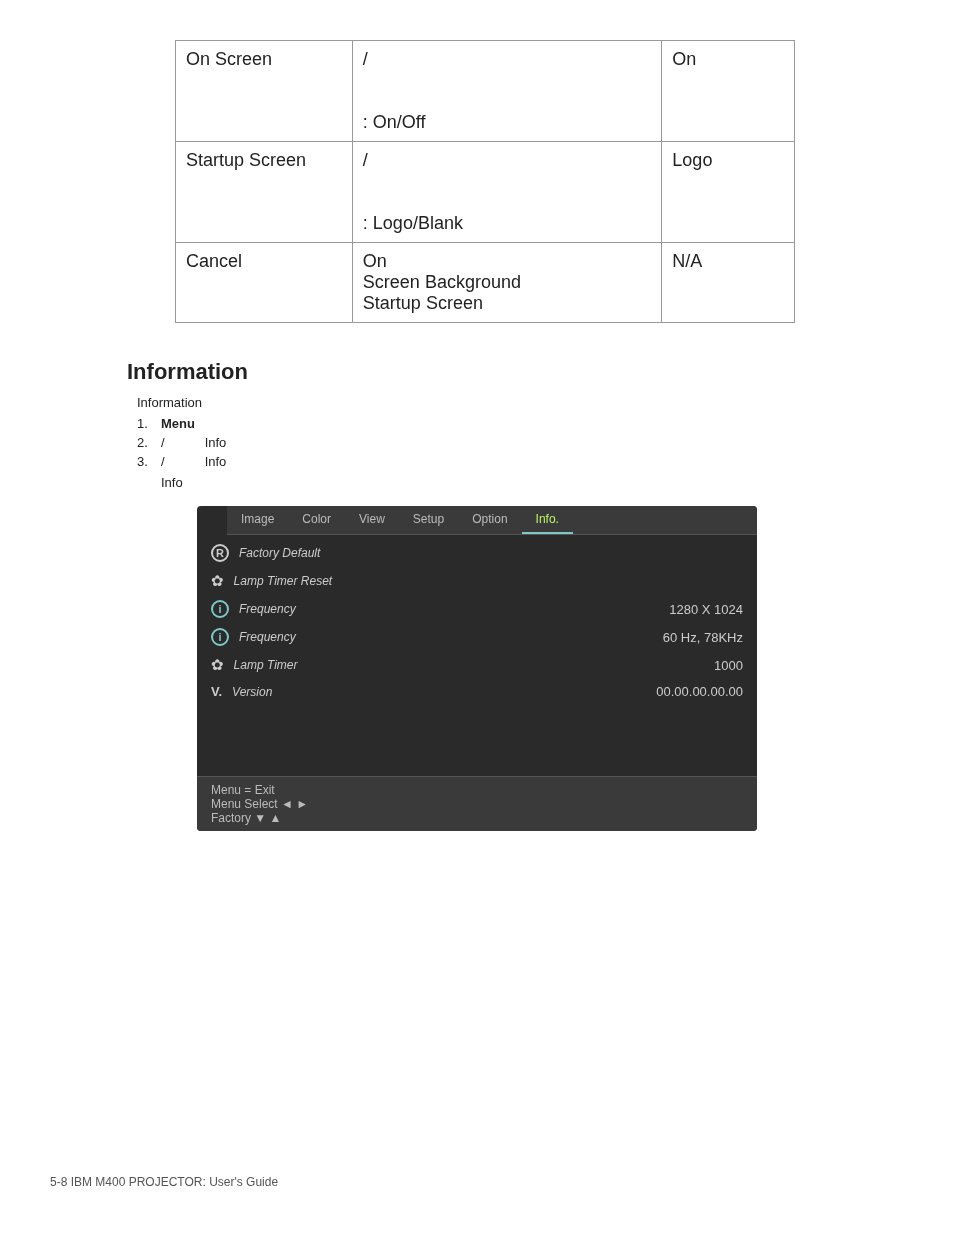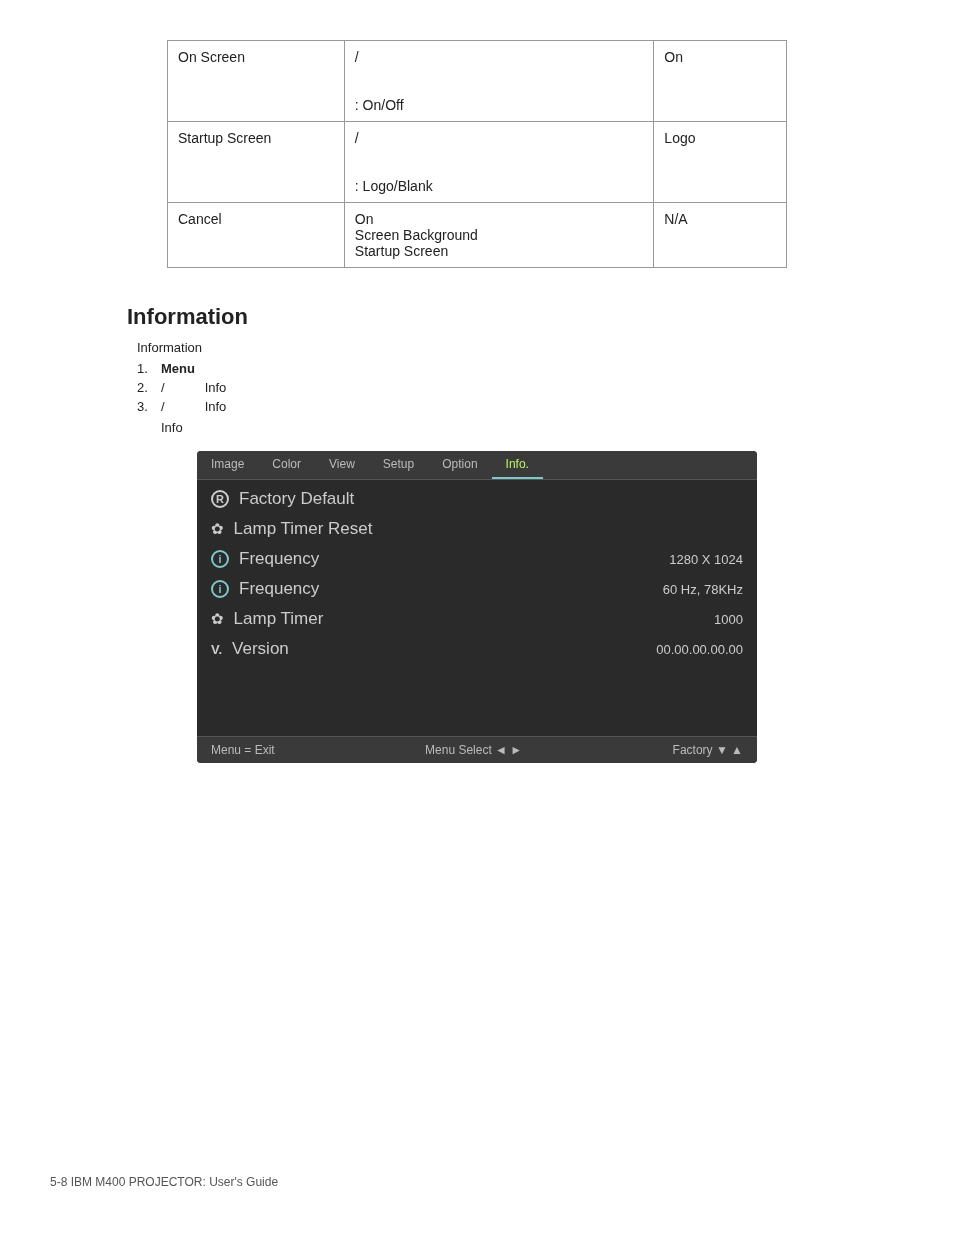--- a/index.html
+++ b/index.html
@@ -14,21 +14,22 @@
     }
 
     
     .top-table-wrap {
       margin: 40px auto 0 auto;
       width: 620px;
     }
     .top-table {
       width: 100%;
       border-collapse: collapse;
-      font-size: 14px;
+      font-size: 18px;
+      margin-left: 8px;
     }
     .top-table td {
       border: 1px solid #999;
       padding: 8px 10px;
       vertical-align: top;
     }
     .top-table td:first-child { width: 160px; }
     .top-table td:nth-child(2) { width: 280px; }
     .top-table td:nth-child(3) { width: 120px; }
 
@@ -78,20 +79,21 @@
       border-radius: 4px;
       overflow: hidden;
       font-size: 13px;
       color: #ccc;
     }
     
     .osd-tabs {
       display: flex;
       background: #3a3a3a;
       border-bottom: 1px solid #555;
+      margin-left: 30px;
     }
     .osd-tab {
       padding: 6px 14px;
       font-size: 12px;
       color: #bbb;
       cursor: default;
     }
     .osd-tab.active {
       color: #bef264;
       border-bottom: 2px solid #7ec8c8;
@@ -101,38 +103,40 @@
       padding: 4px 0;
     }
     .osd-row {
       display: flex;
       align-items: center;
       padding: 5px 14px;
       gap: 10px;
     }
     .osd-row-label {
       flex: 1;
-      font-size: 17px;
-      color: #ccc;
+      font-size: 12px;
+      color: #ccc;
+      font-style: italic;
     }
     .osd-row-value {
       font-size: 13px;
       color: #ccc;
       text-align: right;
     }
     
     .osd-footer {
       background: #3a3a3a;
       display: flex;
       justify-content: space-between;
       padding: 6px 14px;
       font-size: 12px;
       color: #bbb;
       border-top: 1px solid #555;
       margin-top: 8px;
+      flex-direction: column;
     }
 
     
     .page-footer {
       position: absolute;
       bottom: 46px;
       left: 50px;
       font-size: 12px;
       color: #555;
     }

